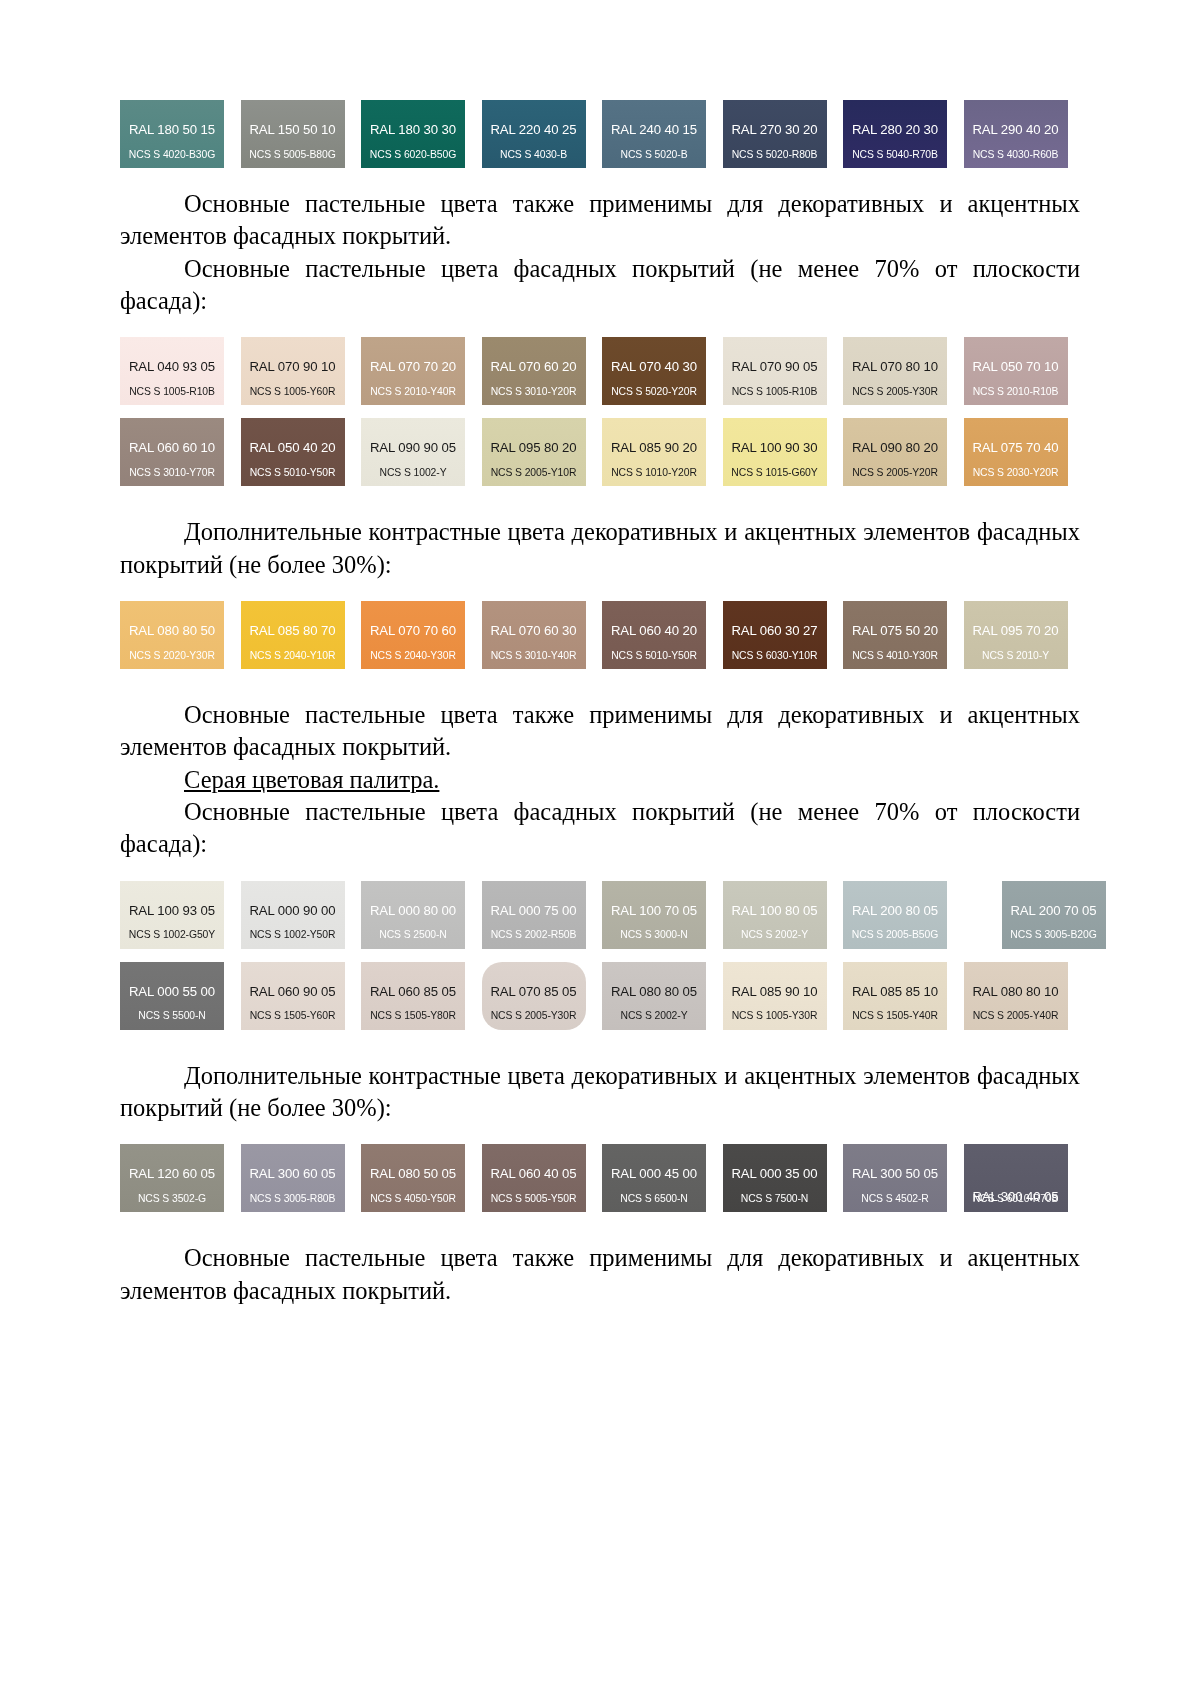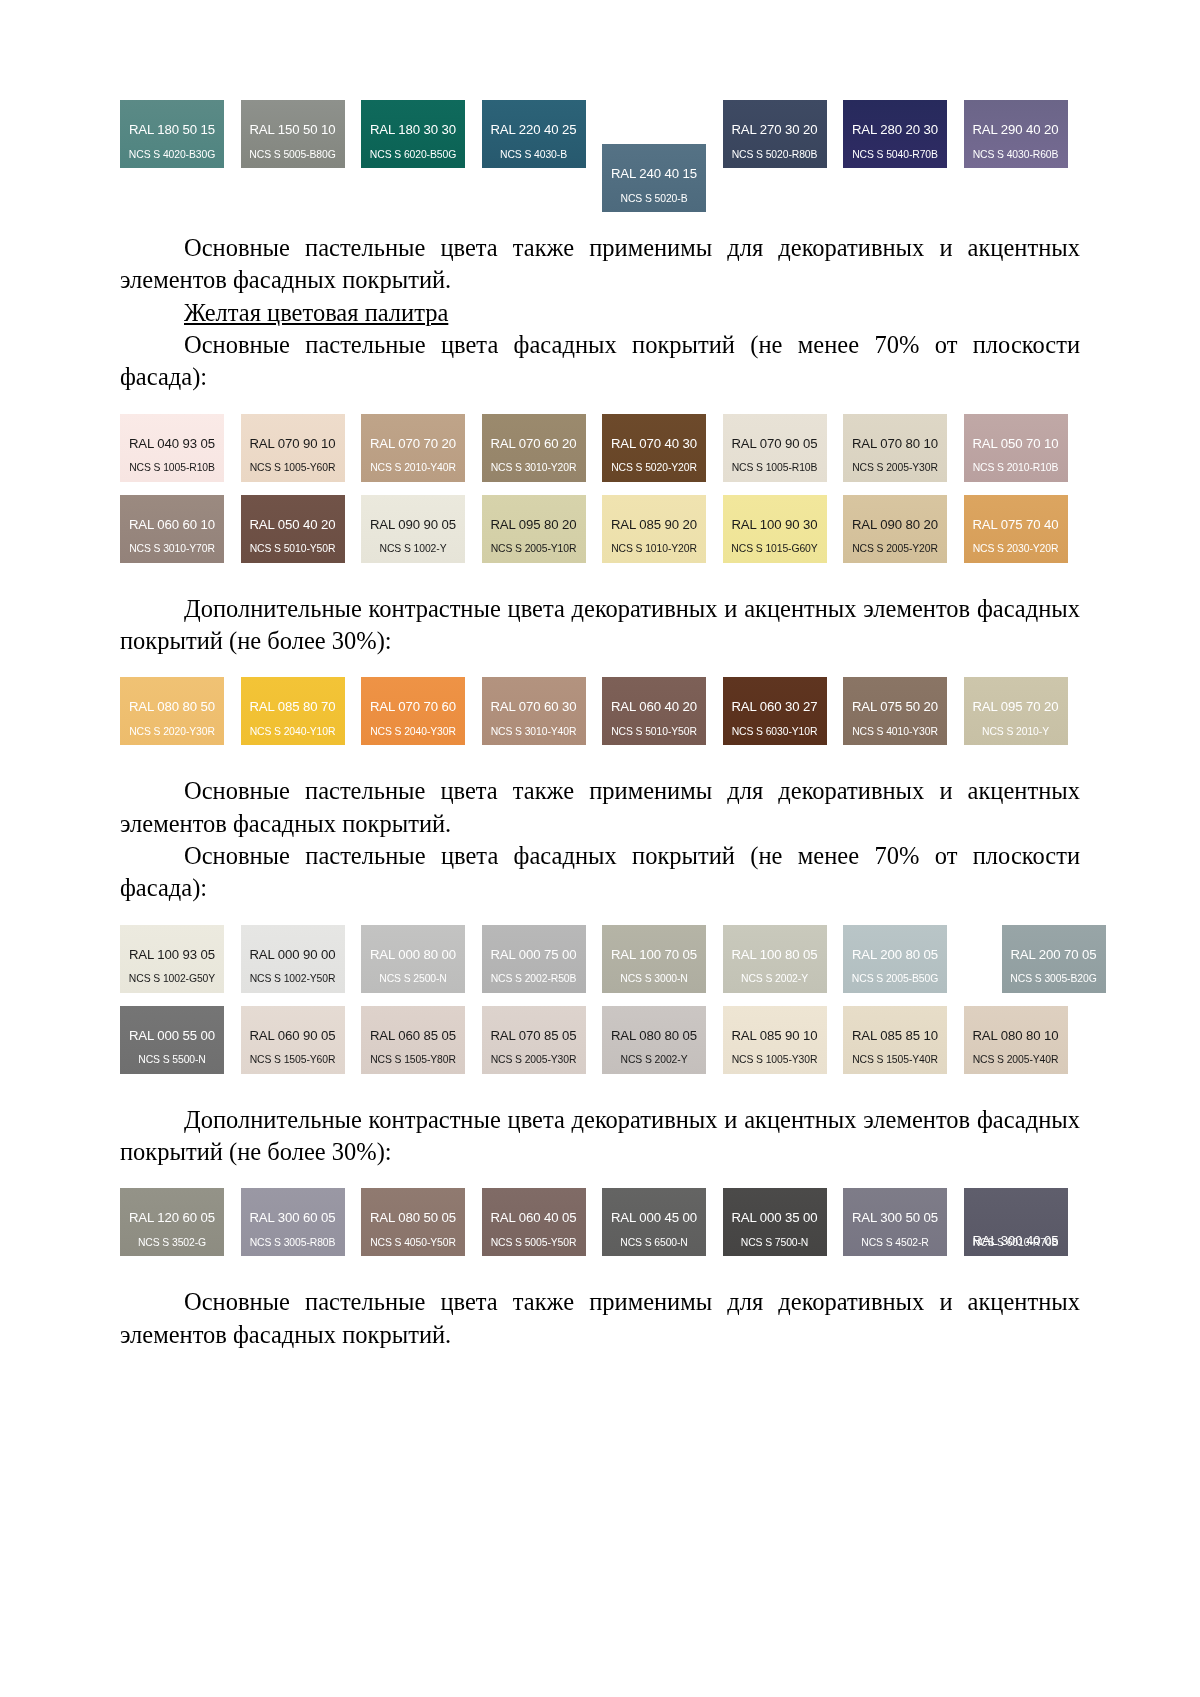--- a/index.html
+++ b/index.html
@@ -106,42 +106,41 @@
           <div class="ncs">NCS S 5005-B80G</div>
         </div>
         <div class="swatch" style="background: linear-gradient(rgb(15, 106, 92) 0%, rgb(11, 98, 84) 100%); color: rgb(255, 255, 255);">
           <div class="ral">RAL 180 30 30</div>
           <div class="ncs">NCS S 6020-B50G</div>
         </div>
         <div class="swatch" style="background: linear-gradient(rgb(44, 99, 120) 0%, rgb(39, 89, 110) 100%); color: rgb(255, 255, 255);">
           <div class="ral">RAL 220 40 25</div>
           <div class="ncs">NCS S 4030-B</div>
         </div>
-        <div class="swatch" style="background: linear-gradient(rgb(85, 114, 133) 0%, rgb(77, 106, 125) 100%); color: rgb(255, 255, 255); margin-top: 44px;">
+        <div class="swatch" style="background: linear-gradient(rgb(85, 114, 133) 0%, rgb(77, 106, 125) 100%); color: rgb(255, 255, 255);">
           <div class="ral">RAL 240 40 15</div>
           <div class="ncs">NCS S 5020-B</div>
         </div>
         <div class="swatch" style="background: linear-gradient(rgb(62, 74, 99) 0%, rgb(57, 68, 92) 100%); color: rgb(255, 255, 255);">
           <div class="ral">RAL 270 30 20</div>
           <div class="ncs">NCS S 5020-R80B</div>
         </div>
         <div class="swatch" style="background: linear-gradient(rgb(39, 42, 92) 0%, rgb(47, 43, 100) 100%); color: rgb(255, 255, 255);">
           <div class="ral">RAL 280 20 30</div>
           <div class="ncs">NCS S 5040-R70B</div>
         </div>
         <div class="swatch" style="background: linear-gradient(rgb(107, 101, 136) 0%, rgb(117, 106, 146) 100%); color: rgb(255, 255, 255);">
           <div class="ral">RAL 290 40 20</div>
           <div class="ncs">NCS S 4030-R60B</div>
         </div>
       </div>
 
     <div class="spacer-md"></div>
     <p class="body-text">Основные пастельные цвета также применимы для декоративных и акцентных элементов фасадных покрытий.</p>
 
-    <p class="heading-underline"><span class="u">Желтая цветовая палитра</span></p>
 
     <p class="body-text">Основные пастельные цвета фасадных покрытий (не менее 70% от плоскости фасада):</p>
 
     <div class="spacer-md"></div>
 
     <div class="swatch-row">
         <div class="swatch" style="background: linear-gradient(rgb(250, 234, 231) 0%, rgb(247, 229, 226) 100%); color: rgb(26, 26, 26);">
           <div class="ral">RAL 040 93 05</div>
           <div class="ncs">NCS S 1005-R10B</div>
         </div>
@@ -245,20 +244,21 @@
         </div>
         <div class="swatch" style="background: linear-gradient(rgb(205, 198, 171) 0%, rgb(199, 192, 165) 100%); color: rgb(255, 255, 255);">
           <div class="ral">RAL 095 70 20</div>
           <div class="ncs">NCS S 2010-Y</div>
         </div>
       </div>
 
     <div class="spacer-lg"></div>
     <p class="body-text">Основные пастельные цвета также применимы для декоративных и акцентных элементов фасадных покрытий.</p>
 
+    <p class="heading-underline"><span class="u">Серая цветовая палитра.</span></p>
 
     <p class="body-text">Основные пастельные цвета фасадных покрытий (не менее 70% от плоскости фасада):</p>
 
     <div class="spacer-md"></div>
     <div class="swatch-row">
         <div class="swatch" style="background: linear-gradient(rgb(236, 234, 223) 0%, rgb(232, 230, 218) 100%); color: rgb(26, 26, 26);">
           <div class="ral">RAL 100 93 05</div>
           <div class="ncs">NCS S 1002-G50Y</div>
         </div>
         <div class="swatch" style="background: linear-gradient(rgb(230, 230, 228) 0%, rgb(225, 225, 223) 100%); color: rgb(26, 26, 26);">
@@ -297,21 +297,21 @@
           <div class="ncs">NCS S 5500-N</div>
         </div>
         <div class="swatch" style="background: linear-gradient(rgb(229, 219, 211) 0%, rgb(224, 213, 205) 100%); color: rgb(26, 26, 26);">
           <div class="ral">RAL 060 90 05</div>
           <div class="ncs">NCS S 1505-Y60R</div>
         </div>
         <div class="swatch" style="background: linear-gradient(rgb(222, 210, 203) 0%, rgb(216, 204, 197) 100%); color: rgb(26, 26, 26);">
           <div class="ral">RAL 060 85 05</div>
           <div class="ncs">NCS S 1505-Y80R</div>
         </div>
-        <div class="swatch" style="background: linear-gradient(rgb(221, 211, 205) 0%, rgb(215, 205, 199) 100%); color: rgb(26, 26, 26);">
+        <div class="swatch" style="background: linear-gradient(rgb(221, 211, 205) 0%, rgb(215, 205, 199) 100%); color: rgb(26, 26, 26); border-radius: 20px;">
           <div class="ral">RAL 070 85 05</div>
           <div class="ncs">NCS S 2005-Y30R</div>
         </div>
         <div class="swatch" style="background: linear-gradient(rgb(203, 198, 195) 0%, rgb(196, 191, 188) 100%); color: rgb(26, 26, 26);">
           <div class="ral">RAL 080 80 05</div>
           <div class="ncs">NCS S 2002-Y</div>
         </div>
         <div class="swatch" style="background: linear-gradient(rgb(238, 229, 211) 0%, rgb(233, 224, 206) 100%); color: rgb(26, 26, 26);">
           <div class="ral">RAL 085 90 10</div>
           <div class="ncs">NCS S 1005-Y30R</div>

